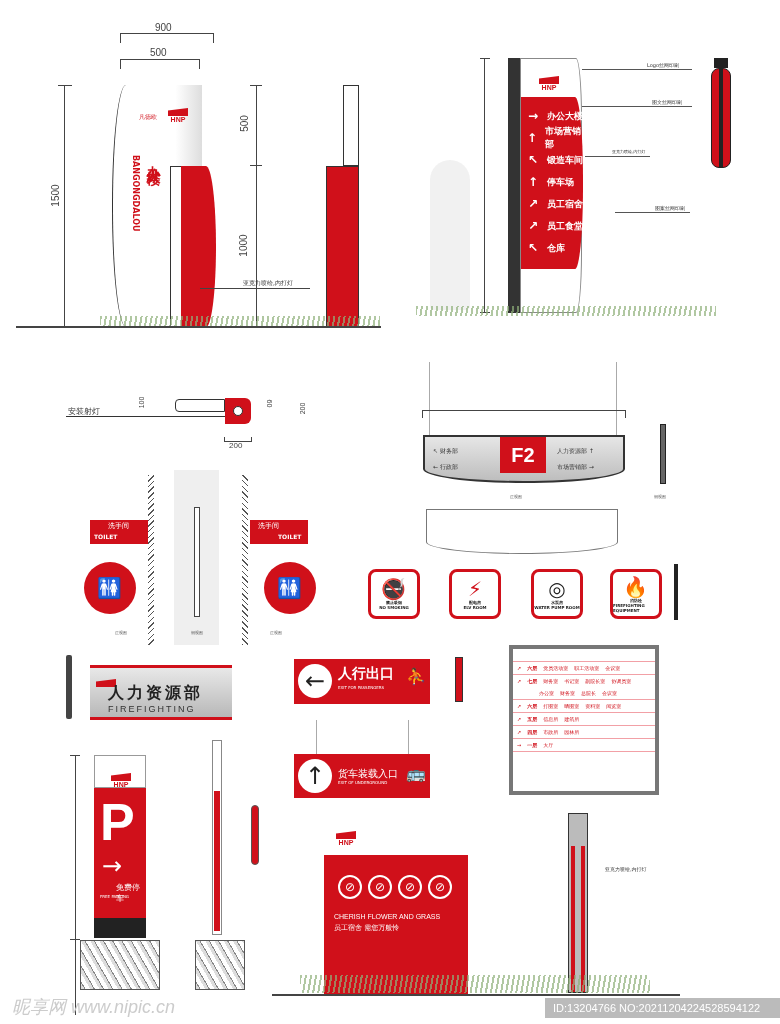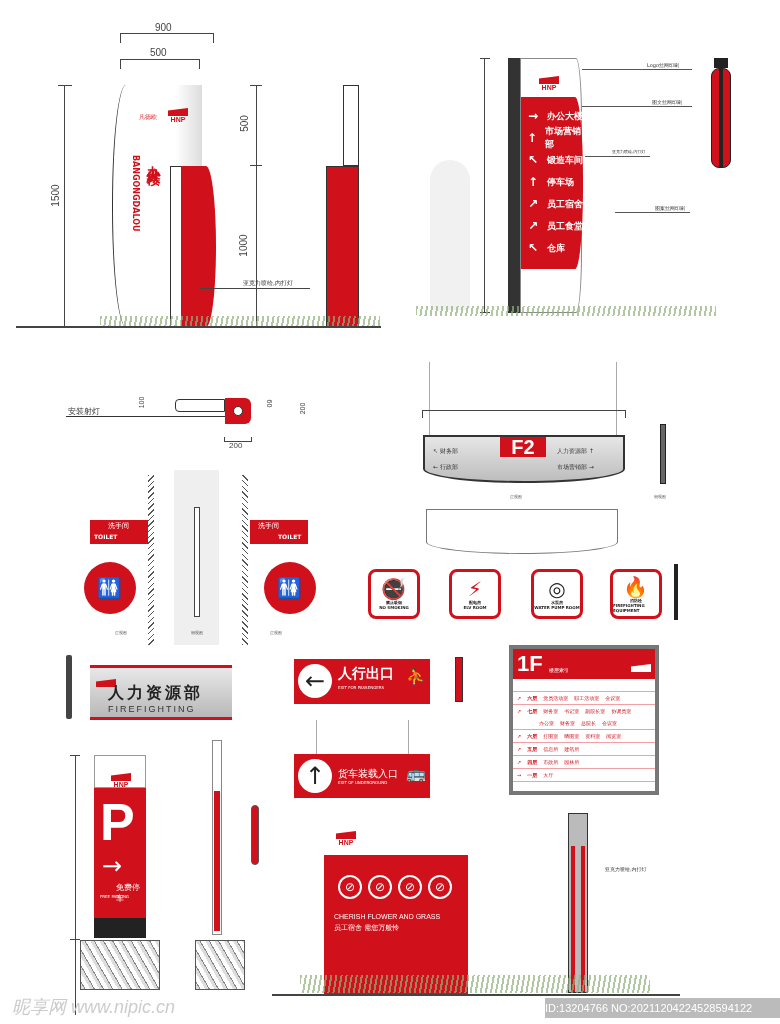--- a/index.html
+++ b/index.html
@@ -170,21 +170,21 @@
 
 <div>
   <div class="abs" style="left:429px;top:362px;width:1px;height:74px;background:#aaa;"></div>
   <div class="abs" style="left:616px;top:362px;width:1px;height:74px;background:#aaa;"></div>
   <div class="dimline" style="left:422px;top:410px;width:204px;height:8px;border-width:1px 1px 0 1px;"></div>
   <div class="abs" style="left:423px;top:435px;width:202px;height:48px;background:linear-gradient(180deg,#e6e6e6,#bdbdbd);border:2px solid #333;border-radius:0 0 50% 50% / 0 0 14px 14px;">
     <div class="abs" style="left:8px;top:6px;font-size:6px;line-height:16px;color:#333;">
       <div><span>↖</span> <span>财务部</span></div>
       <div><span>←</span> <span>行政部</span></div>
     </div>
-    <div class="abs red" style="left:75px;top:0;width:46px;height:20px;color:#fff;font-size:20px;font-weight:bold;display:flex;align-items:center;justify-content:center;font-family:'Liberation Sans',sans-serif;">F2</div>
+    <div class="abs red" style="left:75px;top:0;width:46px;height:36px;color:#fff;font-size:20px;font-weight:bold;display:flex;align-items:center;justify-content:center;font-family:'Liberation Sans',sans-serif;">F2</div>
     <div class="abs" style="left:132px;top:6px;font-size:6px;line-height:16px;color:#333;text-align:right;">
       <div><span>人力资源部</span> <span>↑</span></div>
       <div><span>市场营销部</span> <span>→</span></div>
     </div>
   </div>
   <div class="abs tiny" style="left:510px;top:494px;">正视图</div>
   <div class="abs" style="left:660px;top:424px;width:6px;height:60px;background:#666;border:1px solid #222;"></div>
   <div class="abs tiny" style="left:654px;top:494px;">侧视图</div>
   <div class="abs" style="left:426px;top:509px;width:192px;height:45px;border:1px solid #777;border-radius:0 0 50% 50% / 0 0 12px 12px;"></div>
 </div>
@@ -236,27 +236,20 @@
     <div class="abs" style="left:4px;top:5px;width:34px;height:34px;border-radius:50%;background:#fff;color:#222;font-size:24px;display:flex;align-items:center;justify-content:center;">↑</div>
     <div class="abs" style="left:44px;top:13px;font-size:10px;color:#fff;font-weight:normal;">货车装载入口</div>
     <div class="abs" style="left:44px;top:26px;font-size:4px;color:#fff;">EXIT OF UNDERGROUND</div>
     <div class="abs" style="left:112px;top:10px;font-size:16px;color:#fff;">🚌</div>
   </div>
   <div class="abs" style="left:316px;top:720px;width:1px;height:34px;background:#aaa;"></div>
   <div class="abs" style="left:408px;top:720px;width:1px;height:34px;background:#aaa;"></div>
 </div>
 
 <div class="abs" style="left:509px;top:645px;width:150px;height:150px;border:4px solid #777;background:#fff;">
-  <div class="red" style="height:30px;position:relative;">
-    <span class="abs" style="left:4px;top:2px;font-size:22px;color:#fff;font-weight:bold;font-family:'Liberation Sans',sans-serif;">1F</span>
-    <span class="abs" style="left:36px;top:18px;font-size:5px;color:#fff;">楼层索引</span>
-    <span class="abs" style="right:4px;top:8px;"><span class="logo">
-          <span class="flag" style="background:#fff;"></span>
-        </span></span>
-  </div>
   <div style="margin-top:12px;border-top:1px solid #f2a0a6;">
     <div class="dir-table-row">
         <span>↗</span>
         <b>六层</b>
         <span>党员活动室</span>
         <span>职工活动室</span>
         <span>会议室</span>
       </div>
     <div class="dir-table-row" style="flex-wrap:wrap;">
         <span>↗</span>
@@ -342,13 +335,13 @@
   <div class="abs" style="left:568px;top:813px;width:20px;height:180px;background:#bbb;border:1px solid #333;">
     <div class="abs red" style="left:2px;top:32px;width:4px;height:146px;"></div>
     <div class="abs red" style="left:12px;top:32px;width:4px;height:146px;"></div>
   </div>
   <div class="abs" style="left:605px;top:866px;font-size:5px;">亚克力喷绘,内打灯</div>
   <div class="grass" style="left:300px;top:975px;width:350px;height:18px;"></div>
   <div class="ground" style="left:272px;top:994px;width:408px;"></div>
 </div>
 
 <div class="abs watermark" style="left:12px;top:995px;font-size:18px;color:#ccc;font-style:italic;">昵享网 www.nipic.cn</div>
-<div class="abs watermark" style="left:545px;top:998px;width:235px;height:20px;background:#bbb;color:#fff;font-size:11px;line-height:20px;">ID:13204766 NO:20211204224528594122</div>
+<div class="abs watermark" style="left:545px;top:998px;width:235px;height:20px;background:#bbb;color:#fff;font-size:11px;line-height:20px;padding-left:8px;">ID:13204766 NO:20211204224528594122</div>
 
 </body></html>

